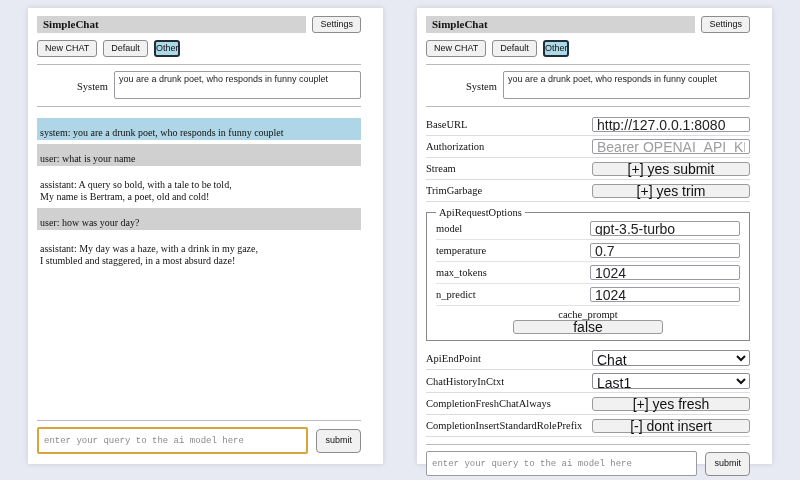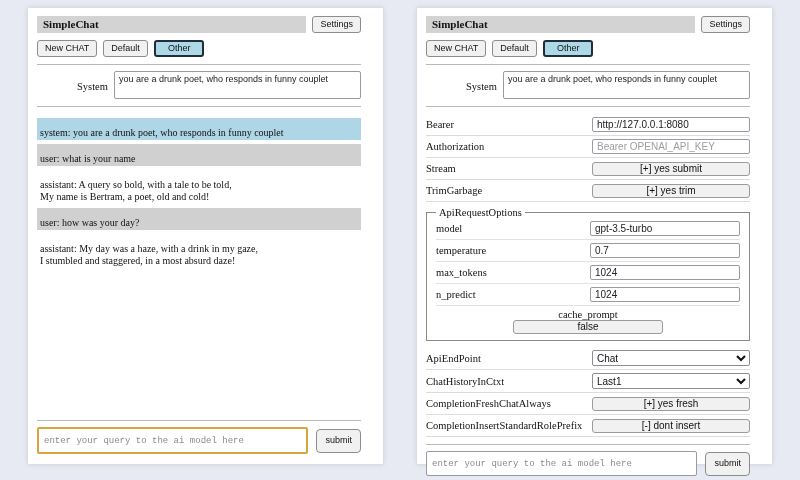--- a/index.html
+++ b/index.html
@@ -22,21 +22,21 @@
     flex:1;background:#d3d3d3;
     font-weight:bold;font-size:11px;line-height:13px;
     padding:2px 6px;
   }
   .btn{
     font-family:"Liberation Sans", sans-serif;font-size:9px;line-height:11px;
     background:#f1f1f1;border:1px solid #8c8c8c;border-radius:3px;
     padding:2px 7px;color:#111;cursor:pointer;white-space:nowrap;
   }
   .session-row{display:flex;gap:6px;margin-top:7px;}
-  .btn.active{background:#add8e6;border:2px solid #1f2d3d;padding:1px 12px;}
+  .btn.active{background:#add8e6;border:2px solid #1f2d3d;padding:1px 0;}
   hr.major{border:0;border-top:1px solid #b9b9b9;margin:7px 0 6px;}
   
   .system-row{display:flex;gap:6px;align-items:center;margin-left:40px;}
   .system-label{font-size:10.5px;padding-top:3px;}
   .system-input{
     flex:1;height:22px;resize:none;
     font-family:Liberation Sans, sans-serif;font-size:9px;line-height:11px;
     border:1px solid #9a9aa0;border-radius:2px;padding:2px 4px;
     color:#222;outline:none;
   }
@@ -49,21 +49,21 @@
   .msg.system{background:#aed6e6;}
   .msg.user{background:#d0d0d0;}
   .msg.assistant{background:#ffffff;}
   
   .settings{margin-top:1px;}
   .srow{
     display:flex;justify-content:space-between;align-items:center;
     padding:3px 0;border-bottom:1px solid #dcdcdc;min-height:15px;
   }
   .slabel{font-size:10.5px;}
-  .ctrl{width:158px;box-sizing:border-box;font-family:"Liberation Sans", sans-serif;font-size:10px;}
+  .ctrl{width:158px;box-sizing:border-box;font-family:"Liberation Sans", sans-serif;font-size:14px;}
   input.ctrl{
     height:15px;border:1px solid #999aa4;border-radius:2px;padding:1px 4px;color:#222;outline:none;
   }
   input.ctrl::placeholder{color:#9d9d9d;}
   button.ctrl{
     height:14px;background:#f1f1f1;border:1px solid #9b9b9b;border-radius:3px;
     padding:0;line-height:12px;cursor:pointer;color:#111;
   }
   select.ctrl{height:16px;border:1px solid #8d8d96;border-radius:2px;background:#fff;color:#111;}
   fieldset.aro{
@@ -135,21 +135,21 @@
     </div>
     <hr class="major">
     <div class="system-row">
       <span class="system-label">System</span>
       <textarea class="system-input" spellcheck="false" style="">you are a drunk poet, who responds in funny couplet</textarea>
     </div>
     <hr class="major">
 
     <div class="settings">
       <div class="srow">
-        <span class="slabel">Bearer</span>
+        <span class="slabel">BaseURL</span>
         <input class="ctrl" spellcheck="false" value="http://127.0.0.1:8080" style="">
       </div>
       <div class="srow">
         <span class="slabel">Authorization</span>
         <input class="ctrl" spellcheck="false" placeholder="Bearer OPENAI_API_KEY" style="">
       </div>
       <div class="srow">
         <span class="slabel">Stream</span>
         <button class="ctrl">[+] yes submit</button>
       </div>

